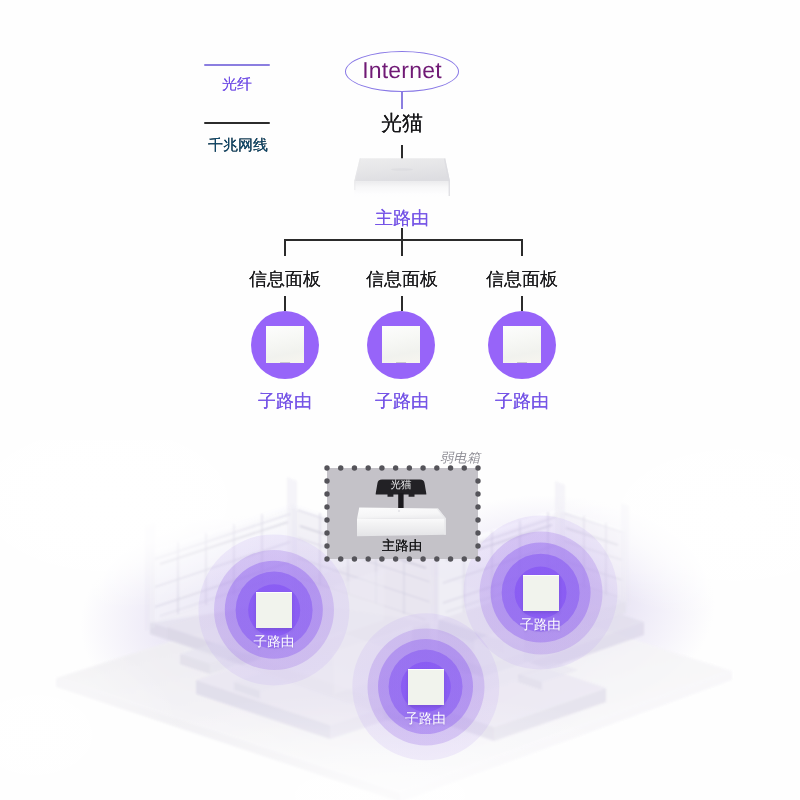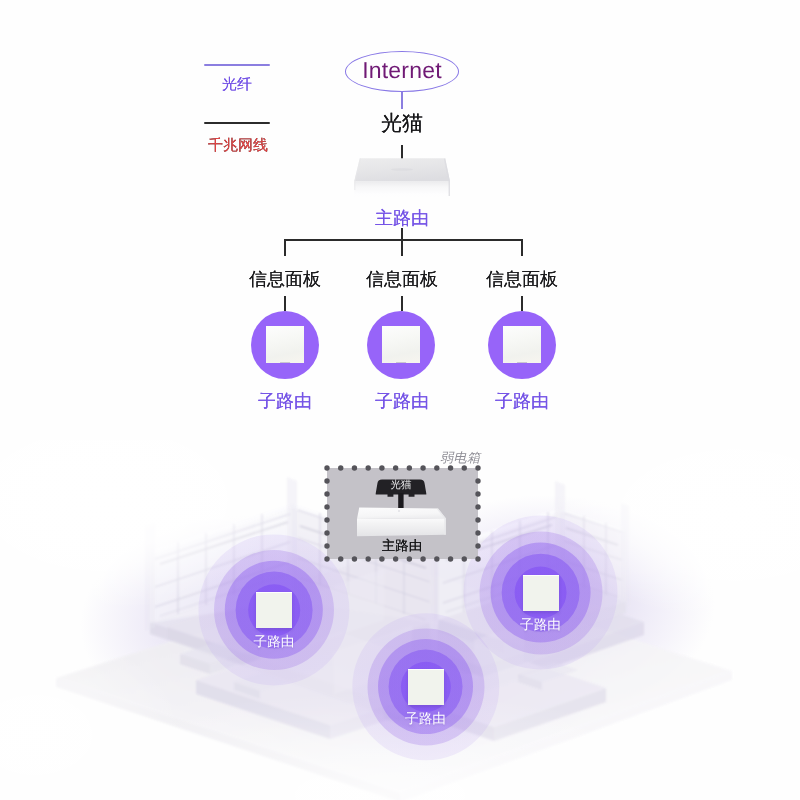--- a/index.html
+++ b/index.html
@@ -72,21 +72,21 @@
 </style>
 </head>
 <body>
 
 <div class="stage">
 
   <div class="legend">
     <div class="legend-line" style="left:204px;top:64px;width:66px;background:#8b7ee0;"></div>
     <div class="legend-text cn" style="left:205px;top:76px;width:64px;text-align:center;font-size:15px;color:#7554e6;text-shadow:0 0 0.35px #7554e6;">光纤</div>
     <div class="legend-line" style="left:204px;top:122px;width:66px;background:#2b2b2b;"></div>
-    <div class="legend-text cn" style="left:205px;top:137px;width:66px;text-align:center;font-size:15px;color:#ef4444;text-shadow:0 0 0.35px #17171a;">千兆网线</div>
+    <div class="legend-text cn" style="left:205px;top:137px;width:66px;text-align:center;font-size:15px;color:#0c4a6e;text-shadow:0 0 0.35px #17171a;">千兆网线</div>
   </div>
 
   <div class="topology">
     <div class="ellipse" style="left:345px;top:51px;width:114px;height:41px;border:1.6px solid #8878e6;"></div>
     <div class="internet-text" style="left:345px;top:57px;width:114px;text-align:center;font-size:23px;color:#701a75;">Internet</div>
 
     <div class="line-v" style="left:401px;top:92px;height:17px;background:#8b7ee0;"></div>
 
     <div class="cn" style="position:absolute;left:352px;top:113px;width:100px;text-align:center;font-size:21px;line-height:22px;color:#171719;text-shadow:0 0 0.35px #171719;">光猫</div>
 

